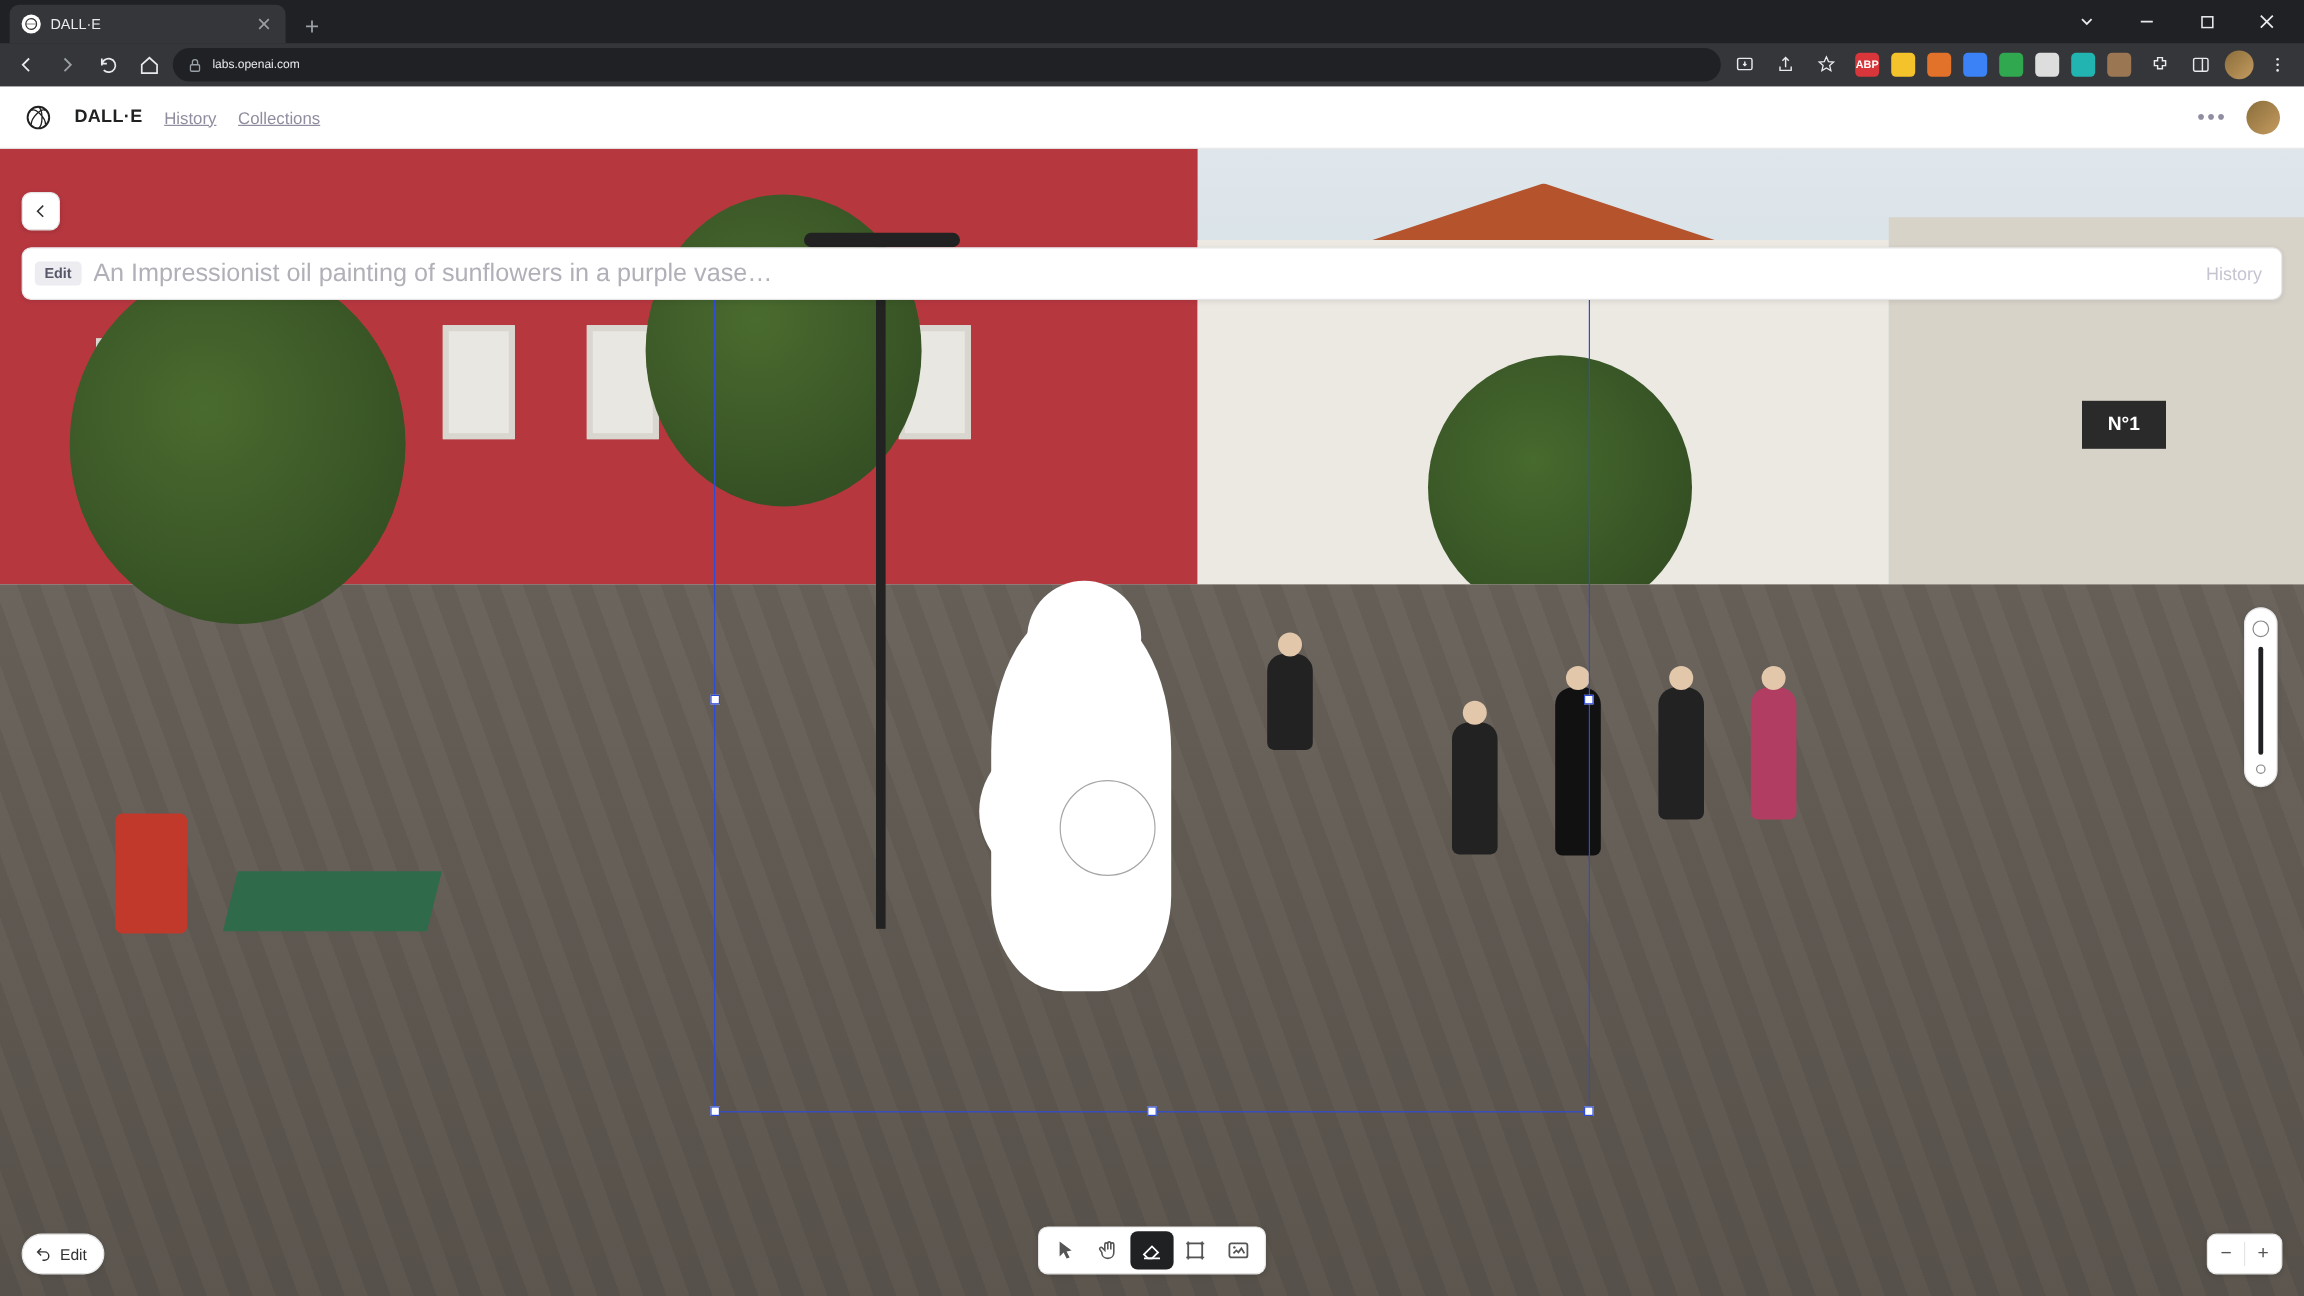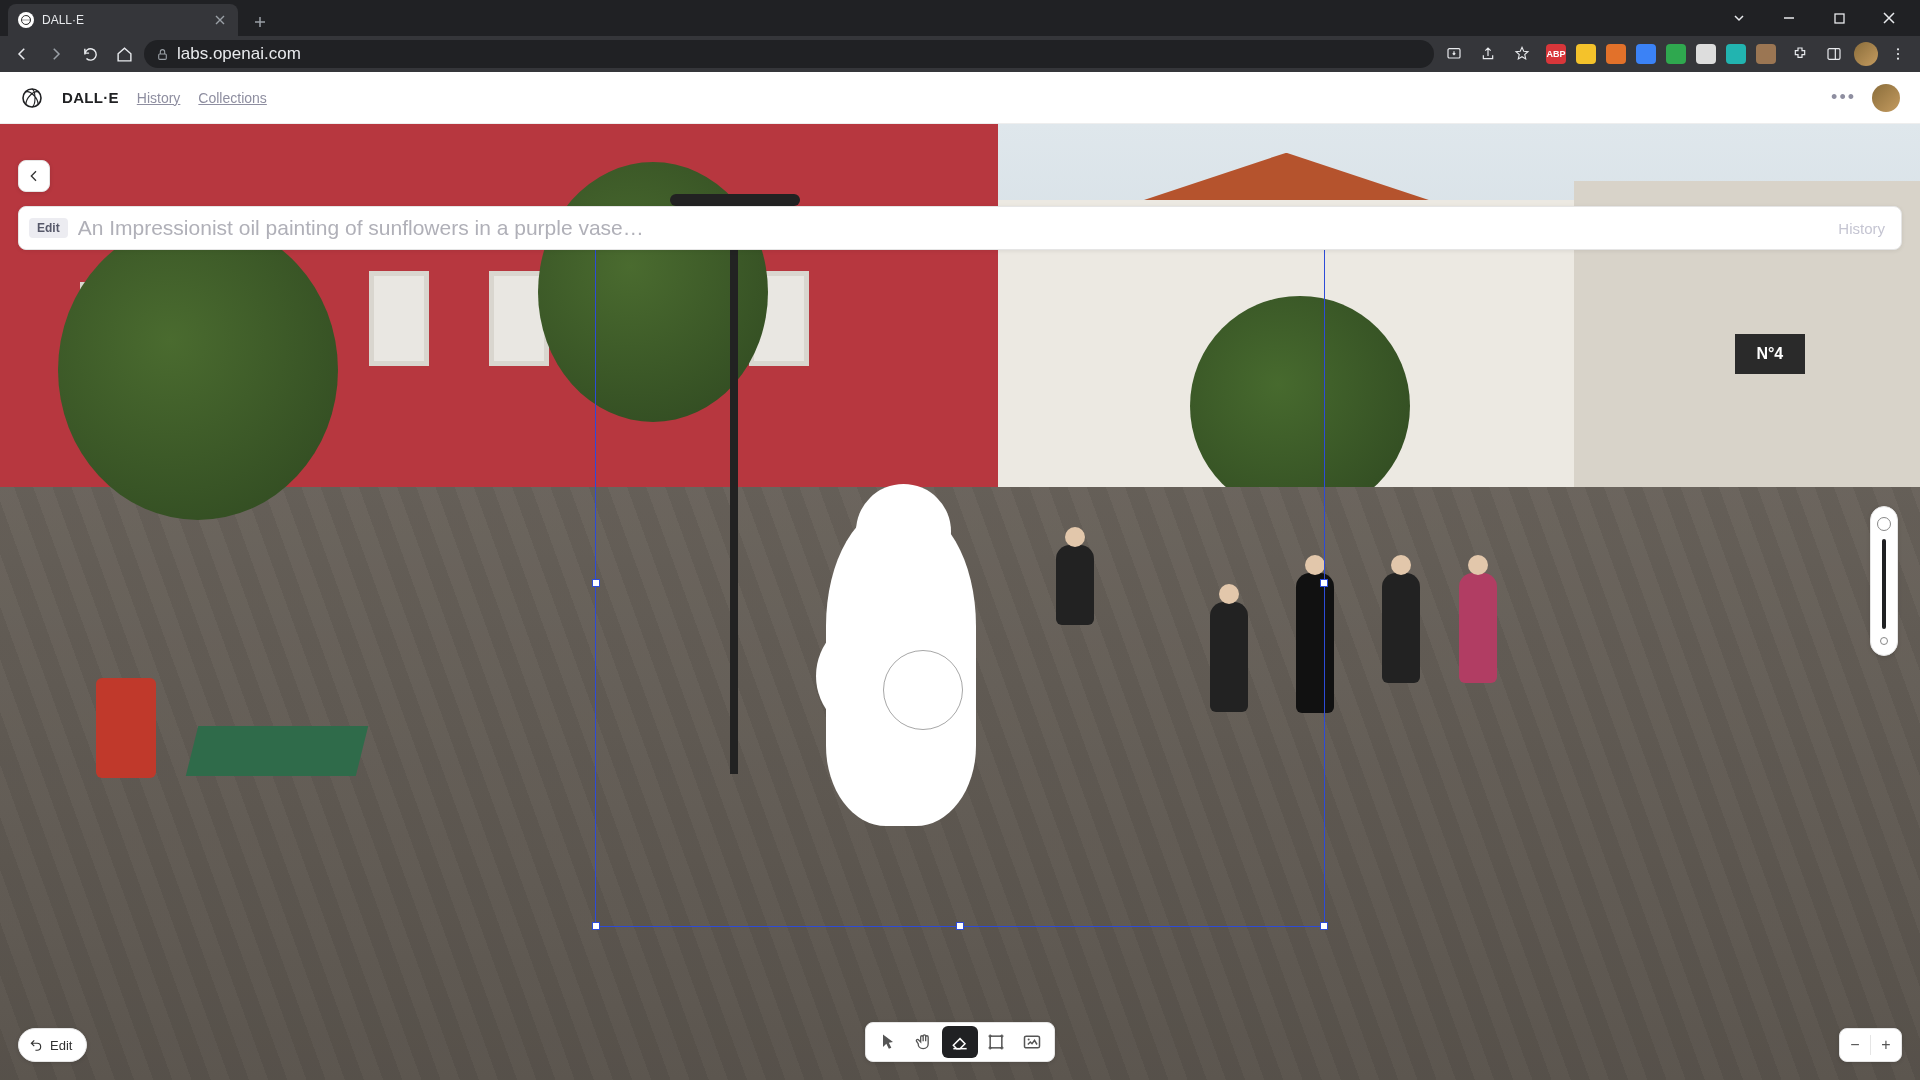--- a/index.html
+++ b/index.html
@@ -12,21 +12,21 @@
 .tab-favicon { width: 16px; height: 16px; background: #fff; border-radius: 50%; display:flex; align-items:center; justify-content:center; }
 .tab-favicon svg { width:12px; height:12px; }
 .tab-close { margin-left: auto; width: 16px; height: 16px; display:flex; align-items:center; justify-content:center; color:#9aa0a6; cursor:pointer; }
 .new-tab { width: 28px; height: 28px; display:flex; align-items:center; justify-content:center; color:#9aa0a6; margin-left:8px; cursor:pointer; }
 .win-controls { margin-left:auto; display:flex; gap: 16px; padding-right: 14px; color:#e8eaed; height:36px; align-items:center; }
 .win-btn { width:34px; height:28px; display:flex; align-items:center; justify-content:center; cursor:pointer; }
 
 .addr-bar { background: #35363a; height: 36px; display:flex; align-items:center; padding: 0 8px; gap: 6px; }
 .nav-btn { width: 28px; height: 28px; display:flex; align-items:center; justify-content:center; color:#9aa0a6; cursor:pointer; border-radius:50%; }
 .nav-btn.enabled { color:#e8eaed; }
-.url-box { flex:1; background:#202124; border-radius: 16px; height: 28px; display:flex; align-items:center; padding: 0 12px; gap:8px; color:#9aa0a6; font-size:17px; }
+.url-box { flex:1; background:#202124; border-radius: 16px; height: 28px; display:flex; align-items:center; padding: 0 12px; gap:8px; color:#9aa0a6; font-size:10px; }
 .url-domain { color:#e8eaed; }
 .ext-icons { display:flex; gap: 10px; align-items:center; padding: 0 4px; }
 .ext-icon { width: 20px; height: 20px; border-radius: 4px; display:flex; align-items:center; justify-content:center; font-size:9px; font-weight:bold; color:#fff; cursor:pointer; }
 .profile-pic { width: 24px; height:24px; border-radius:50%; background: linear-gradient(135deg,#8a6d3b,#c49b5f); }
 
 
 .app-header { background:#fff; height: 52px; display:flex; align-items:center; padding: 0 20px; gap: 18px; border-bottom: 1px solid #eee; }
 .logo { width:24px; height:24px; }
 .brand { font-weight: 700; font-size: 15px; color:#202123; letter-spacing: 0.3px; }
 .nav-link { font-size: 14px; color:#8e8ea0; cursor:pointer;text-decoration:underline; }
@@ -259,21 +259,21 @@
     <div class="roof-orange"></div>
     <div class="bld-white"></div>
     <div class="bld-pale"></div>
     <div class="tree3"></div>
     <div class="ground"></div>
     <div class="tree1"></div>
     <div class="tree2"></div>
     <div class="lamp"></div>
     <div class="trash"></div>
     <div class="bench"></div>
-    <div class="signN1">N°4</div>
+    <div class="signN1">N°1</div>
     <div class="person head p5"></div>
     <div class="person head p1"></div>
     <div class="person head p2"></div>
     <div class="person head p3"></div>
     <div class="person head p4"></div>
   </div>
 
   <div class="selection">
     <div class="handle h-tl"></div>
     <div class="handle h-tr"></div>

